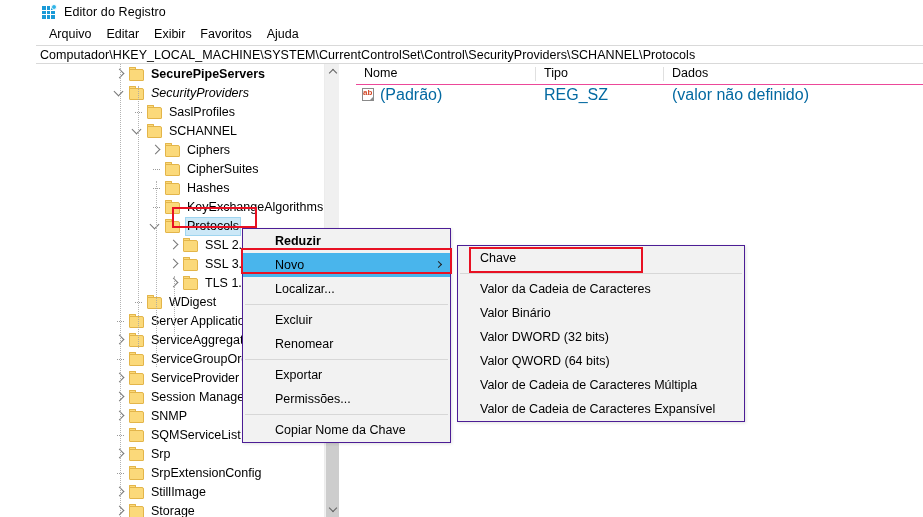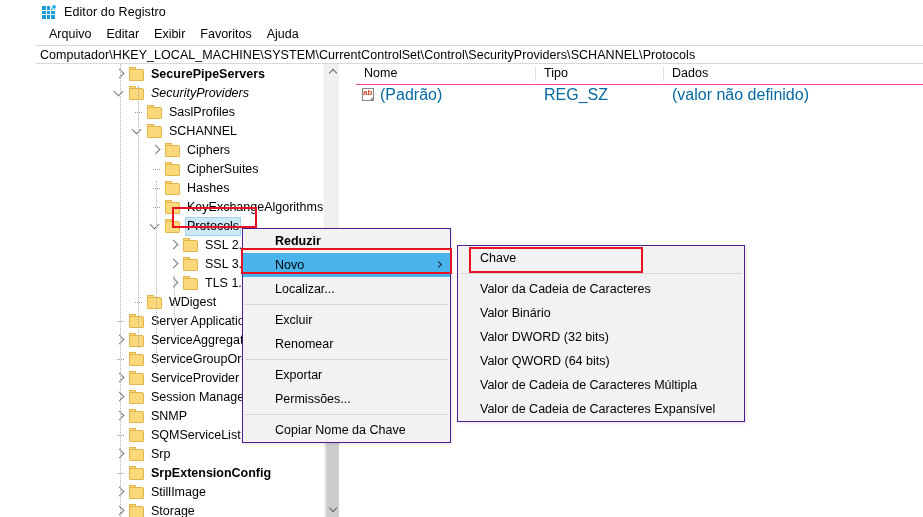--- a/index.html
+++ b/index.html
@@ -541,21 +541,21 @@
         <div class="tnode" style="padding-left: 76px;">
           <div class="expander collapsed">
             <div class="chev"></div>
           </div>
           <div class="folder">
             <div class="ftab"></div>
             <div class="fbody"></div>
           </div>
           <span class="tlabel">Srp</span>
         </div>
-        <div class="tnode" style="padding-left: 76px; font-weight: bold;">
+        <div class="tnode" style="padding-left: 76px;">
           <div class="expander leaf"></div>
           <div class="folder">
             <div class="ftab"></div>
             <div class="fbody"></div>
           </div>
           <span class="tlabel">SrpExtensionConfig</span>
         </div>
         <div class="tnode" style="padding-left: 76px;">
           <div class="expander collapsed">
             <div class="chev"></div>

